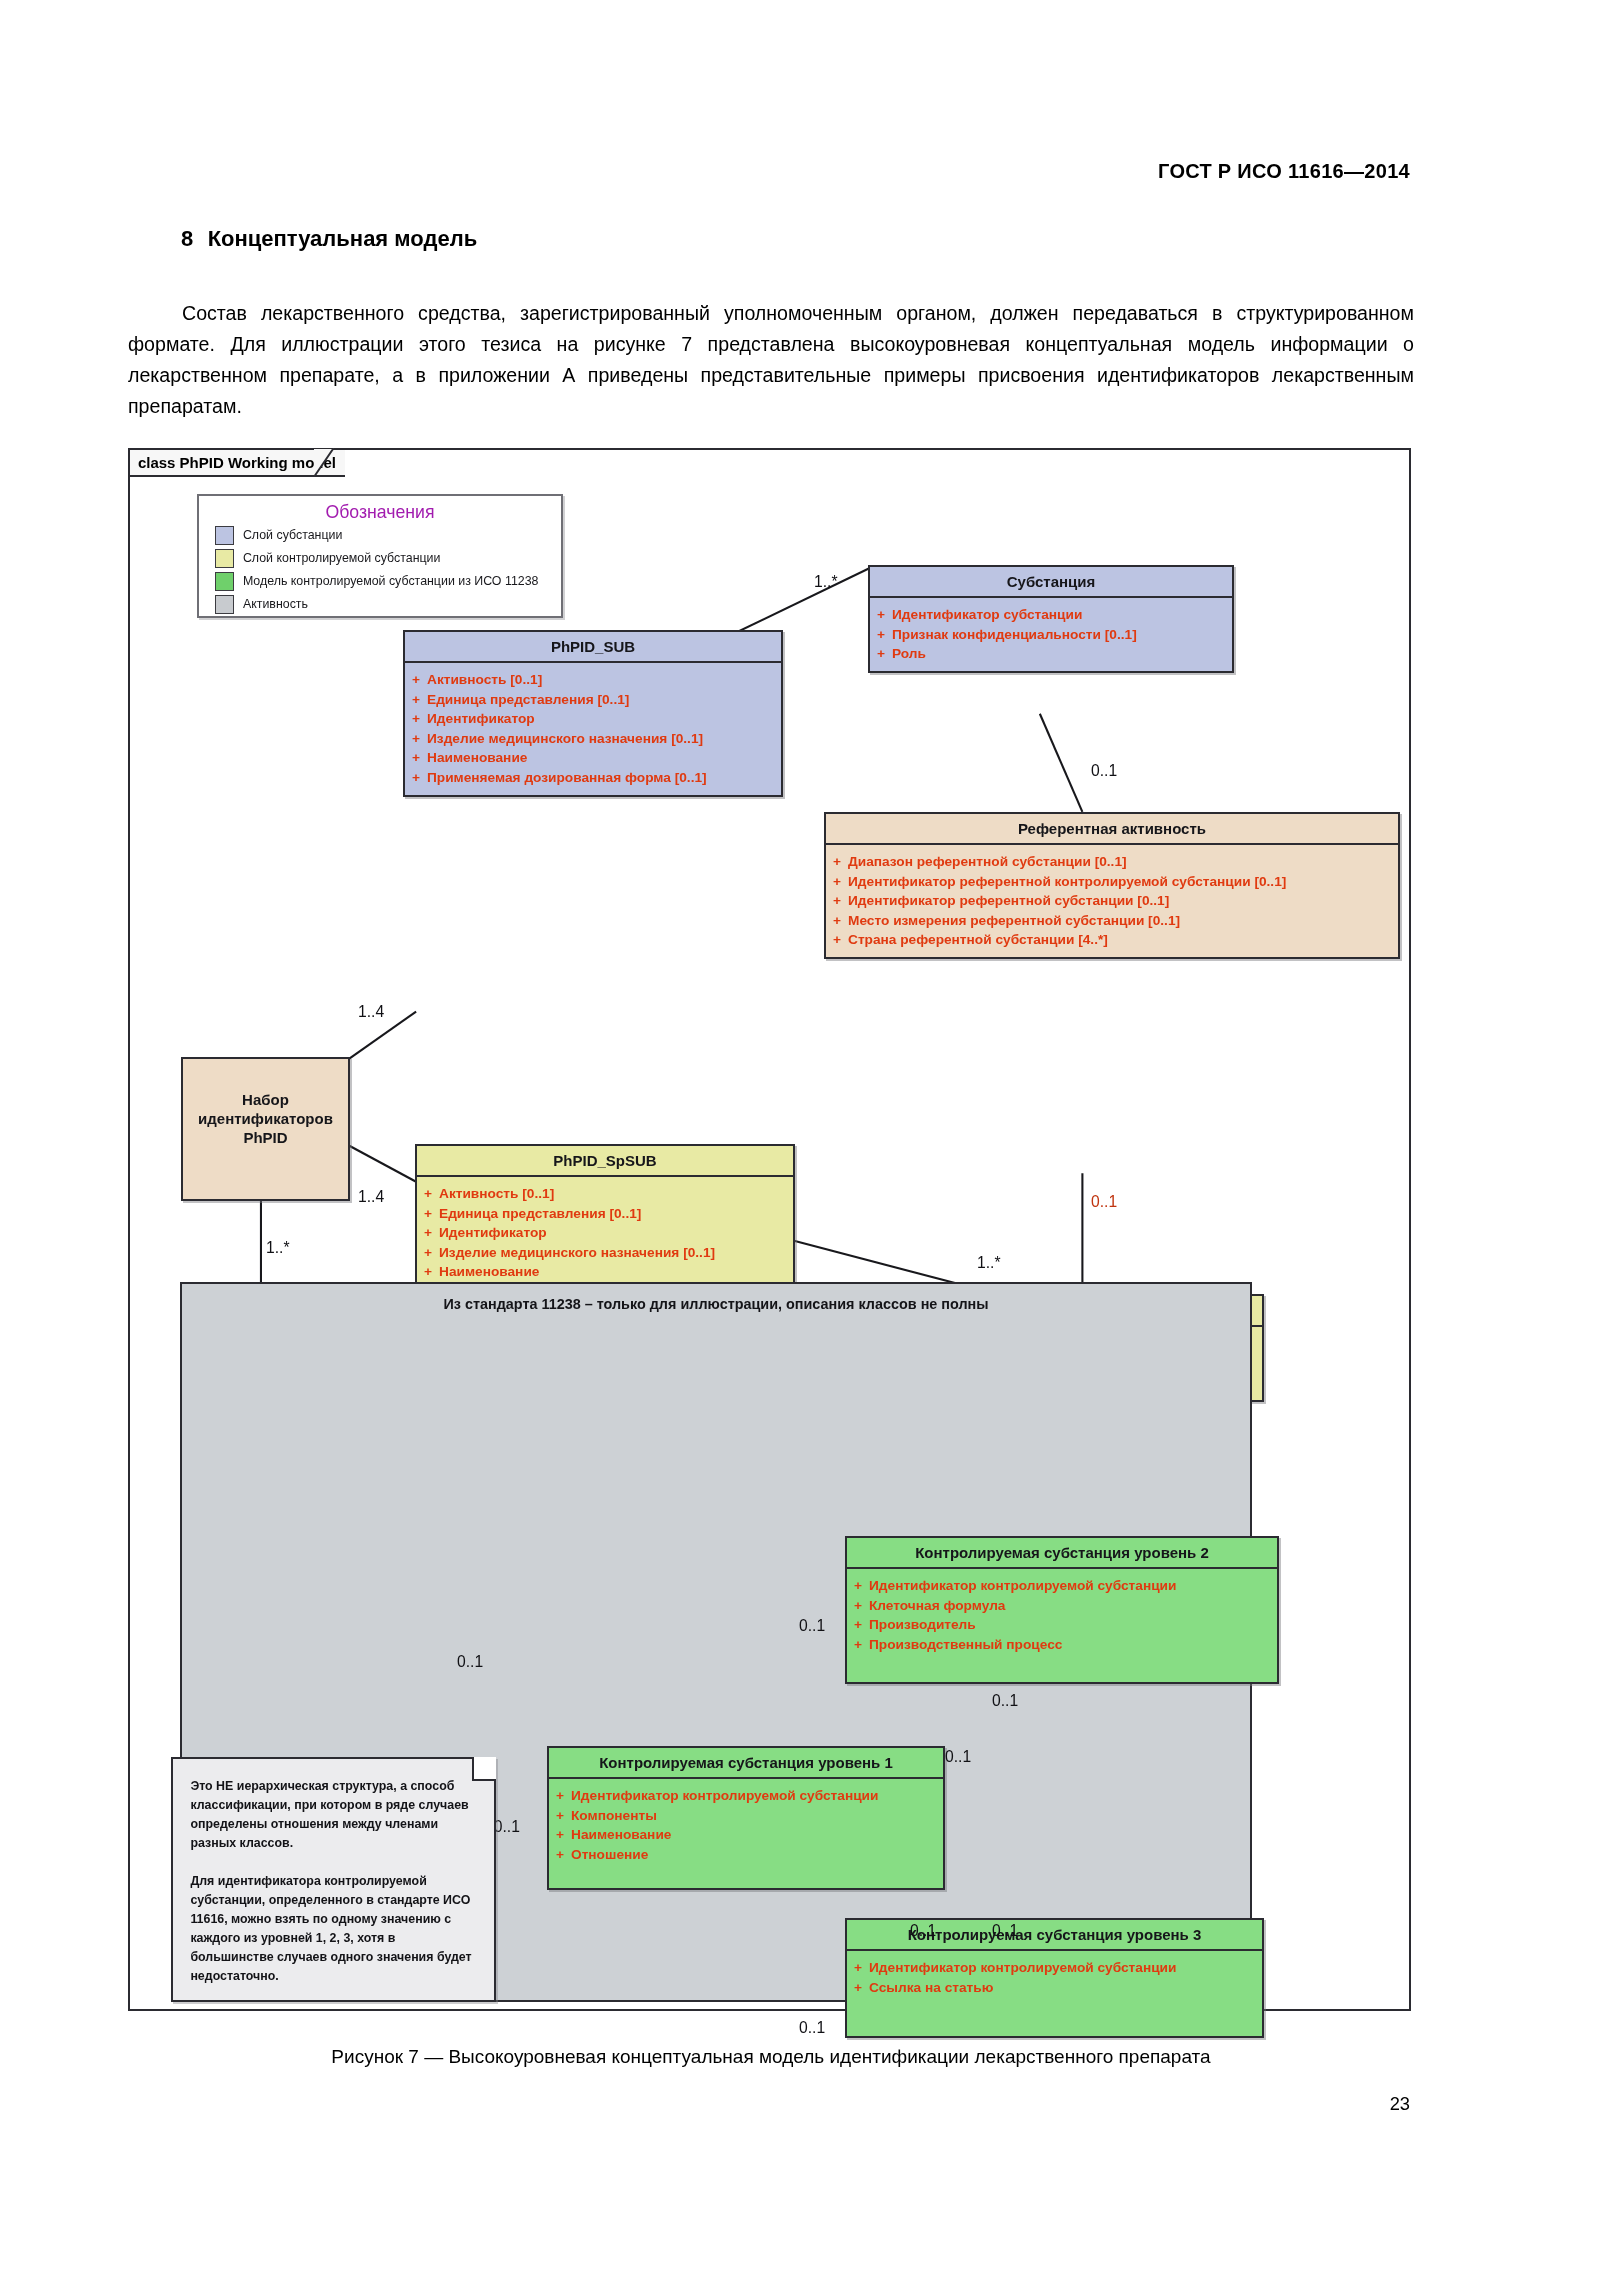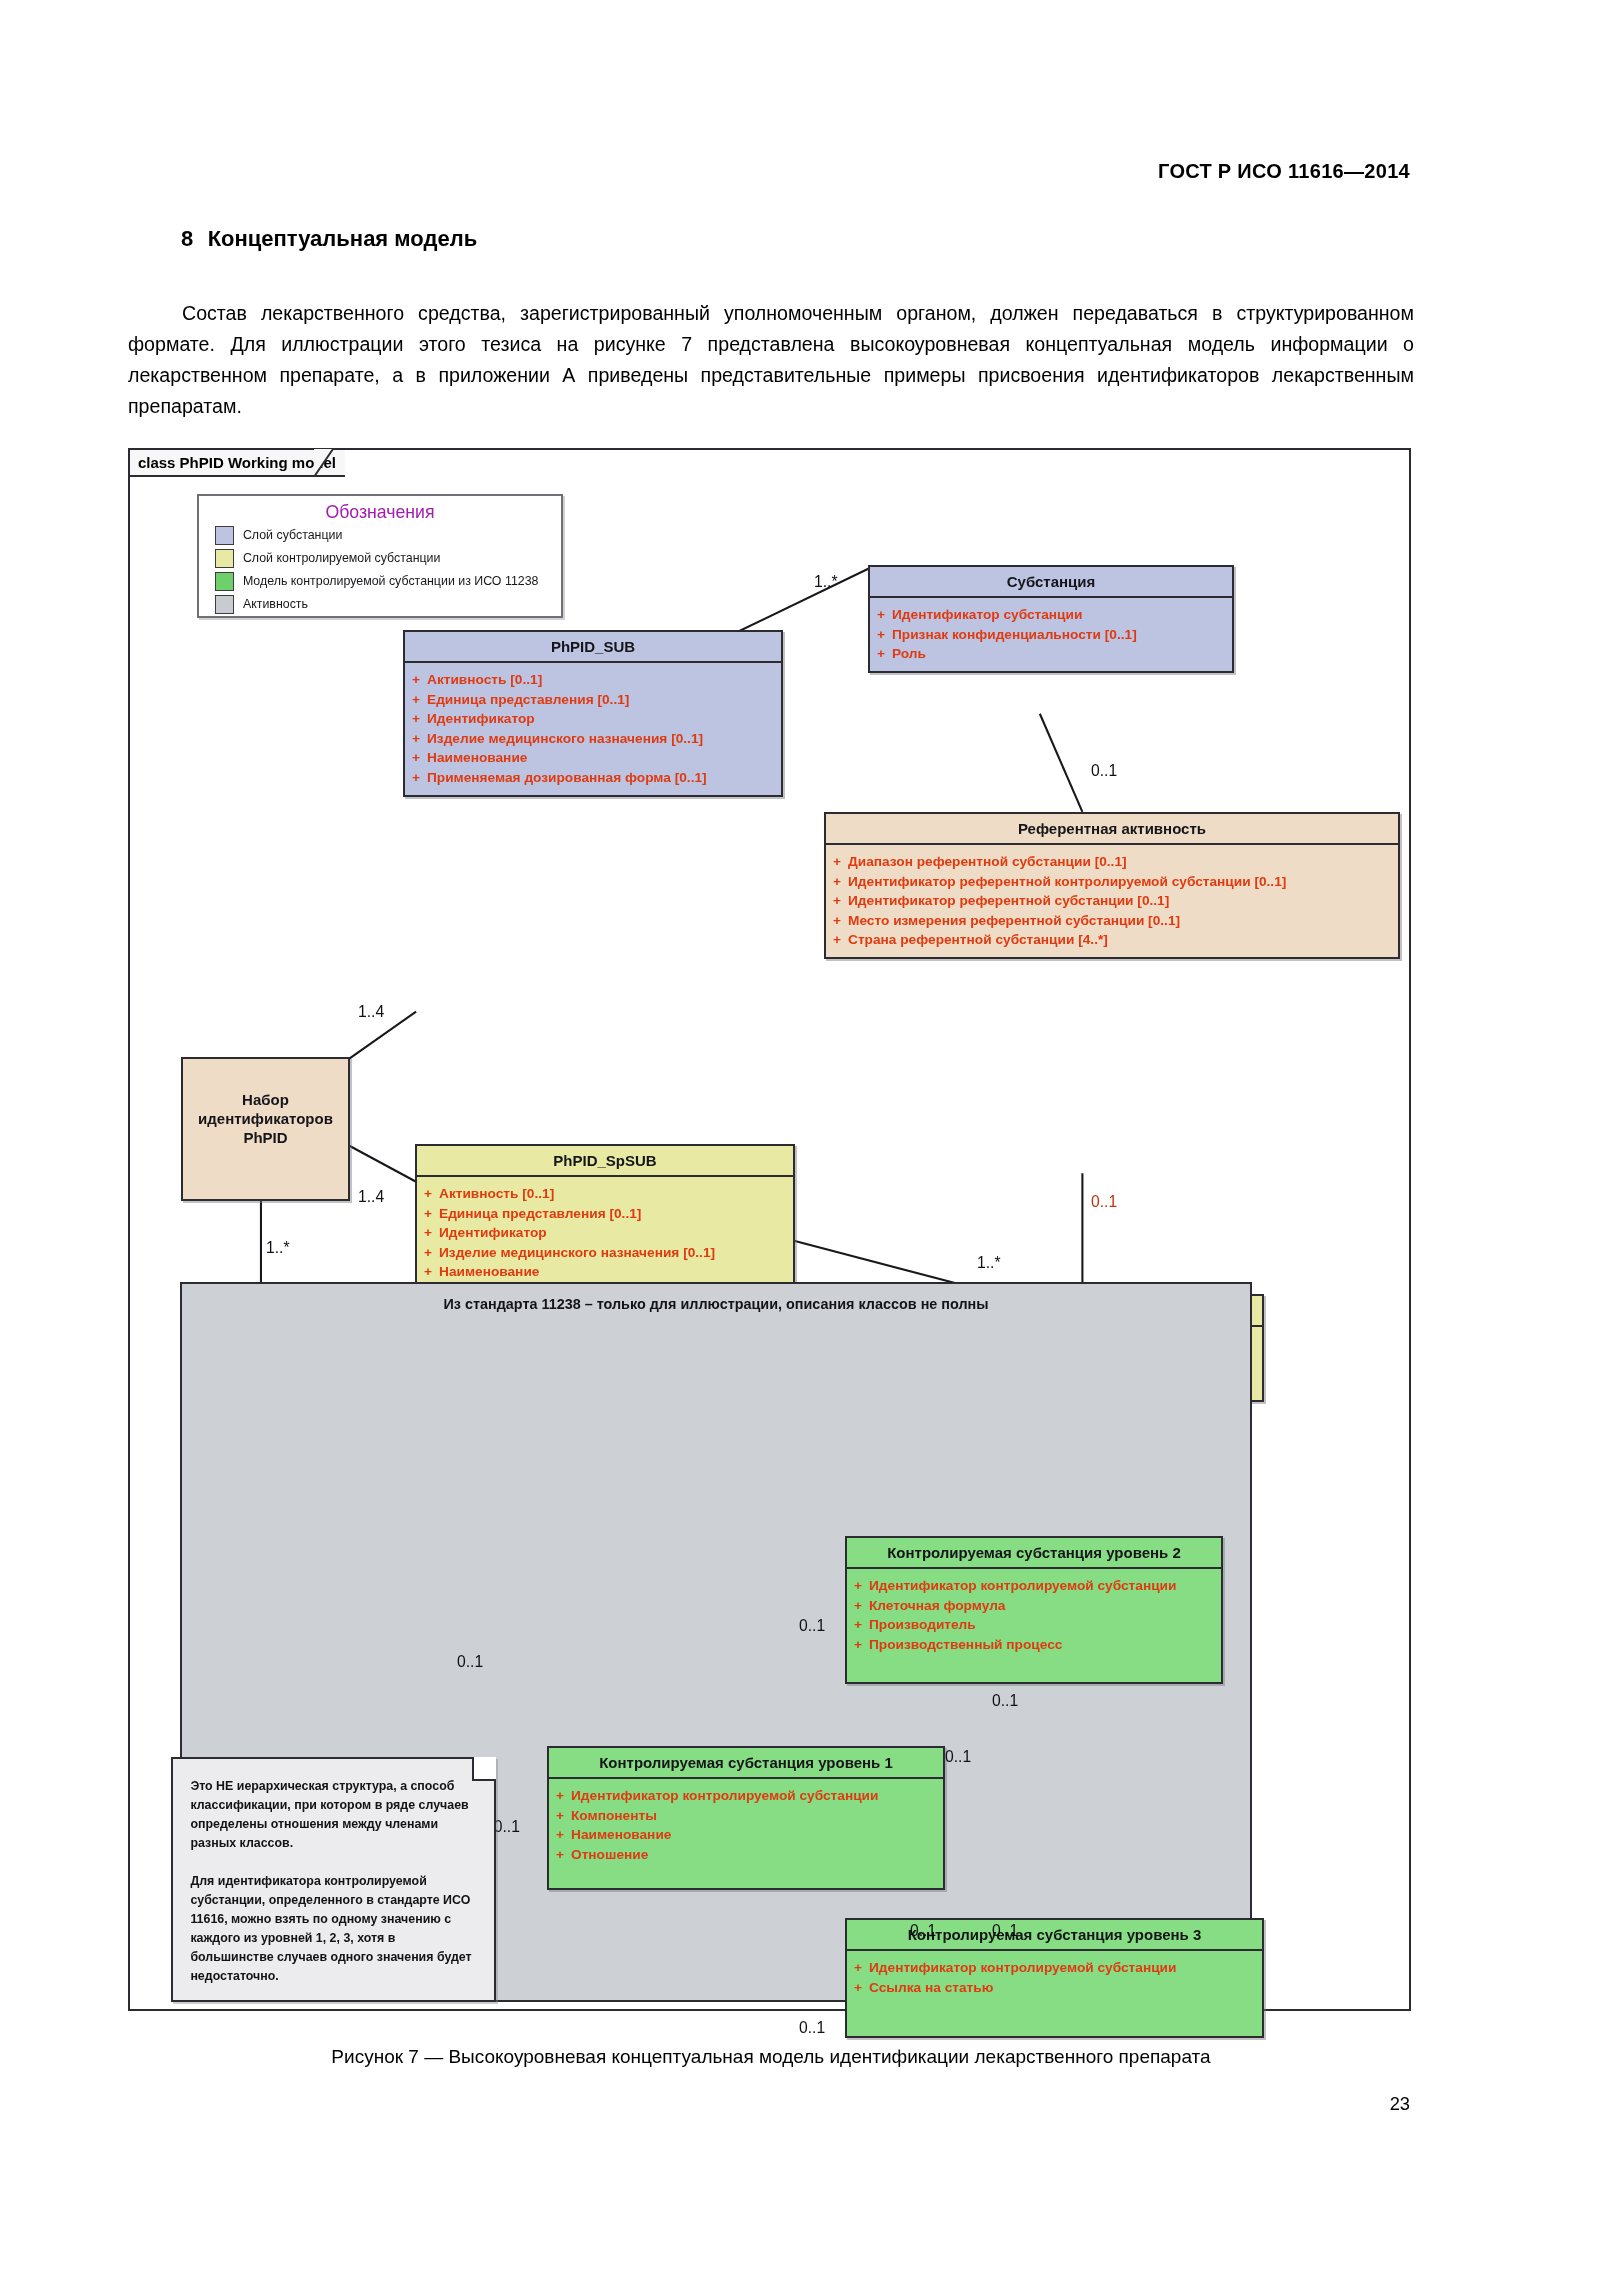--- a/index.html
+++ b/index.html
@@ -465,21 +465,21 @@
     <div class="mult" style="left:228px; top:738px;">1..4</div>
     <div class="mult" style="left:136px; top:789px;">1..*</div>
     <div class="mult" style="left:961px; top:312px;">0..1</div>
     <div class="mult red" style="left:961px; top:743px;">0..1</div>
     <div class="mult" style="left:847px; top:804px;">1..*</div>
 
     <div class="pkg">
       <div class="pkg-title">Из стандарта 11238 – только для иллюстрации, описания классов не полны</div>
     </div>
 
-    <div class="uml c-green" style="left:715px; top:1086px; width:378px;">
+    <div class="uml c-green" style="left:715px; top:1086px; width:434px;">
       <div class="hdr">Контролируемая субстанция уровень 2</div>
       <div class="attrs" style="padding-bottom:27.5px;">
         <div class="attr">
             <span class="plus">+</span>
             <span class="txt">Идентификатор контролируемой субстанции</span>
           </div>
         <div class="attr">
             <span class="plus">+</span>
             <span class="txt">Клеточная формула</span>
           </div>

